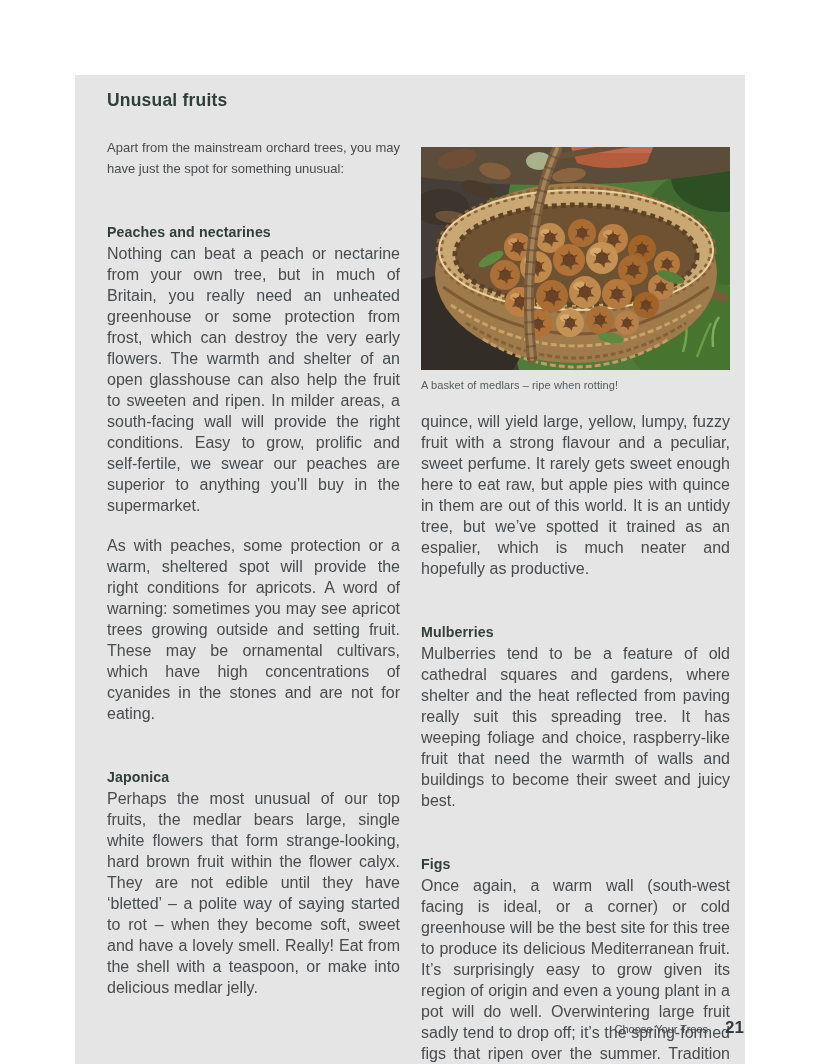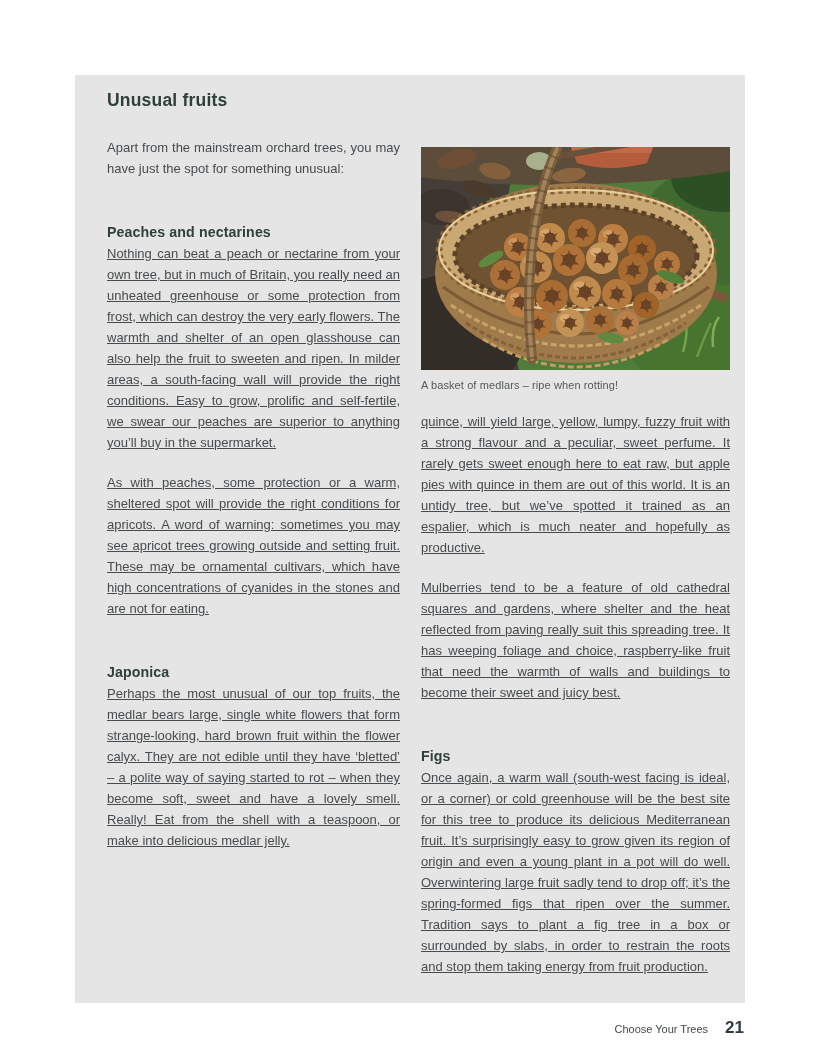--- a/index.html
+++ b/index.html
@@ -28,23 +28,22 @@
     text-align: justify; margin-bottom: 19px;
   }
 
   .section { margin-top: 19px; }
   .section:first-child { margin-top: 0; }
   .section h3 {
     font-size: 14.2px; font-weight: bold; color: #323f38;
     margin-bottom: 3px; letter-spacing: .1px; margin-top: 45px;
   }
   .section p, .cont-para {
-    font-size: 13px; line-height: 21px; color: #474b4e;
+    font-size: 16px; line-height: 21px; color: #474b4e;
     text-align: justify;
-    text-decoration: underline;
   }
   .latin { font-style: italic; }
 
   .photo-fig { margin-top: 10px; }
   .photo-frame { width: 309px; height: 223px; display: block; }
   .photo-caption {
     margin-top: 9px; margin-bottom: 20px;
     font-size: 11px; color: #55595b; letter-spacing: .1px;
   }
 
@@ -247,20 +246,21 @@
             <path d="M111 212 C104 150 108 62 136 2" stroke="#a3835a" stroke-width="4" fill="none" stroke-linecap="round"></path>
             <path d="M111 212 C104 150 108 62 136 2" stroke="#55402a" stroke-width="10" fill="none" stroke-dasharray="2 10" opacity=".45"></path>
           </g>
         </svg>
         <figcaption class="photo-caption">A basket of medlars – ripe when rotting!</figcaption>
       </figure>
 
       <p class="cont-para">quince, will yield large, yellow, lumpy, fuzzy fruit with a strong flavour and a peculiar, sweet perfume. It rarely gets sweet enough here to eat raw, but apple pies with quince in them are out of this world. It is an untidy tree, but we’ve spotted it trained as an espalier, which is much neater and hopefully as productive.</p>
 
       <div class="section">
+        <h3>Mulberries</h3>
         <p>Mulberries tend to be a feature of old cathedral squares and gardens, where shelter and the heat reflected from paving really suit this spreading tree. It has weeping foliage and choice, raspberry-like fruit that need the warmth of walls and buildings to become their sweet and juicy best.</p>
       </div>
 
       <div class="section">
         <h3>Figs</h3>
         <p>Once again, a warm wall (south-west facing is ideal, or a corner) or cold greenhouse will be the best site for this tree to produce its delicious Mediterranean fruit. It’s surprisingly easy to grow given its region of origin and even a young plant in a pot will do well. Overwintering large fruit sadly tend to drop off; it’s the spring-formed figs that ripen over the summer. Tradition says to plant a fig tree in a box or surrounded by slabs, in order to restrain the roots and stop them taking energy from fruit production.</p>
       </div>
     </div>
   </div>
 </div>

